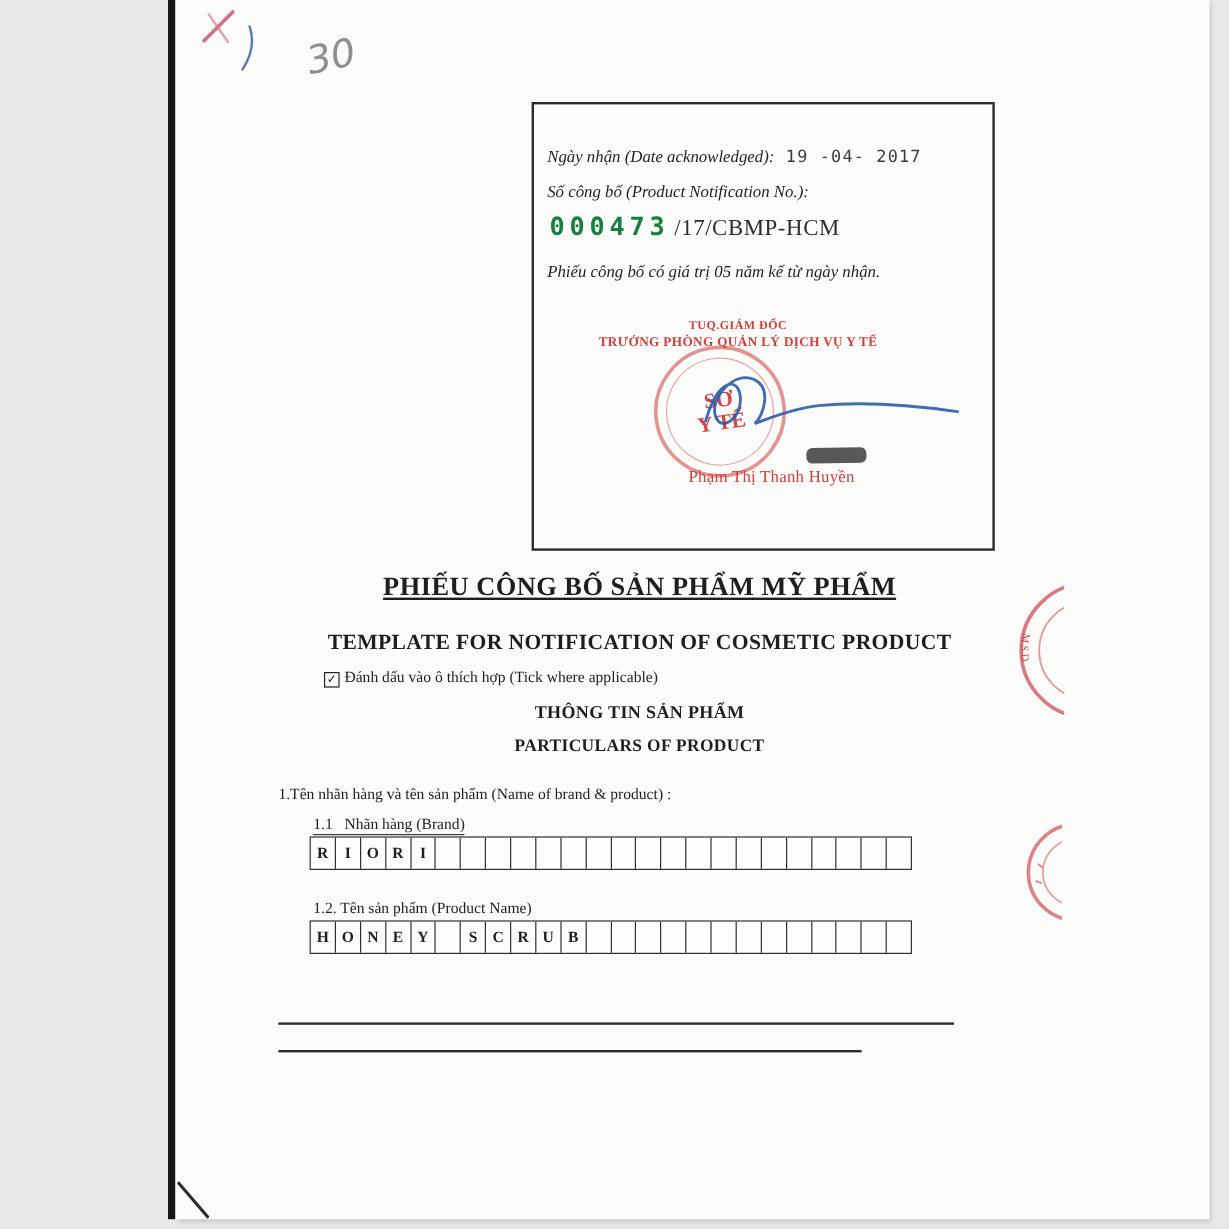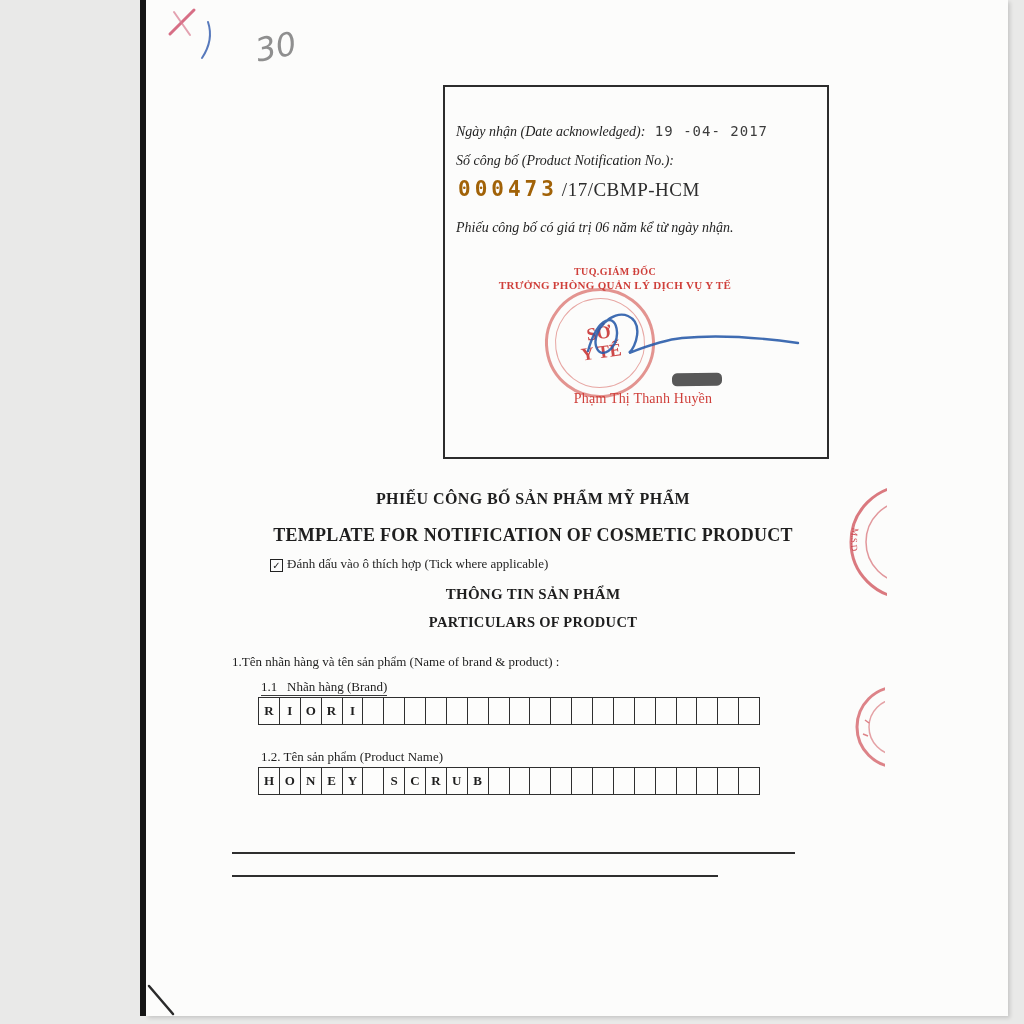--- a/index.html
+++ b/index.html
@@ -12,21 +12,21 @@
   .b{font-weight:bold;}
   
   .official-box{position:absolute;left:297px;top:85px;width:382px;height:370px;border:2px solid #2c2c2c;background:#fcfcfb;}
   .ob-title{position:absolute;left:11px;top:8px;font-size:13.5px;font-style:italic;
             text-decoration:underline;text-underline-offset:2px;letter-spacing:.1px;}
   .ob-row{position:absolute;left:11px;font-size:14px;font-style:italic;white-space:nowrap;}
   .stamp-font{font-family:"DejaVu Sans Mono",monospace;font-style:normal;color:#3c3c3c;
               font-size:14px;letter-spacing:1px;}
   .notif-number{position:absolute;left:13px;top:90px;white-space:nowrap;}
   .notif-number .num{font-family:"DejaVu Sans Mono",monospace;font-weight:bold;font-size:21px;
-                     letter-spacing:4px;color:#a16207;}
+                     letter-spacing:4px;color:#15803d;}
   .notif-number .suffix{font-size:19px;color:#2d2d2d;letter-spacing:.5px;}
   .red-lines{position:absolute;left:20px;top:179px;width:300px;text-align:center;color:#cf3f3a;line-height:1.25;}
   .red-lines .l1{font-size:10px;font-weight:bold;letter-spacing:.4px;}
   .red-lines .l2{font-size:11px;font-weight:bold;letter-spacing:.3px;}
   .seal{position:absolute;left:100px;top:201px;width:104px;height:104px;border:3px solid rgba(206,62,56,.55);
         border-radius:50%;transform:rotate(-8deg);}
   .seal-inner{position:absolute;inset:7px;border:1.5px solid rgba(206,62,56,.45);border-radius:50%;}
   .seal-text{position:absolute;inset:0;display:flex;flex-direction:column;align-items:center;
              justify-content:center;color:rgba(198,40,40,.85);font-weight:bold;font-size:18px;line-height:1.05;}
   .signature-svg{position:absolute;left:125px;top:212px;}
@@ -75,21 +75,21 @@
         <span class="stamp-font" style="margin-left:6px;">19 -04- 2017</span>
       </div>
 
       <div class="ob-row" style="top:66px;text-align:right;">Số công bố (Product Notification No.):</div>
 
       <div class="notif-number">
         <span class="num">000473</span>
         <span class="suffix">/17/CBMP-HCM</span>
       </div>
 
-      <div class="ob-row" style="top:133px;">Phiếu công bố có giá trị 06 năm kể từ ngày nhận.</div>
+      <div class="ob-row" style="top:133px;">Phiếu công bố có giá trị 05 năm kể từ ngày nhận.</div>
 
       <div class="red-lines">
         <div class="l1">TUQ.GIÁM ĐỐC</div>
         <div class="l2">TRƯỞNG PHÒNG QUẢN LÝ DỊCH VỤ Y TẾ</div>
       </div>
 
       <div class="seal">
         <div class="seal-inner"></div>
         <div class="seal-text">
           <div>SỞ</div>
@@ -100,21 +100,21 @@
       <svg class="signature-svg" width="235" height="70" viewBox="0 0 235 70">
         <path d="M18,52 C28,16 46,14 47,33 C48,50 30,62 26,47 C22,32 42,10 58,17
                  C74,24 66,48 59,54 C72,49 92,41 112,39 C152,35 200,40 228,44" stroke="#2a5caa" stroke-width="2.4" fill="none" stroke-linecap="round" opacity=".9"></path>
       </svg>
 
       <div class="smudge"></div>
 
       <div class="signer">Phạm Thị Thanh Huyền</div>
     </div>
 
-    <div class="title-block b" style="top:490px;font-size:16px;letter-spacing:.4px;">PHIẾU CÔNG BỐ SẢN PHẨM MỸ PHẨM</div>
+    <div class="title-block b" style="top:476px;font-size:22px;letter-spacing:.4px;text-decoration:underline;">PHIẾU CÔNG BỐ SẢN PHẨM MỸ PHẨM</div>
     <div class="title-block b" style="top:525px;font-size:18px;letter-spacing:.3px;">TEMPLATE FOR NOTIFICATION  OF COSMETIC PRODUCT</div>
 
     <div class="tick-row">
       <span class="checkbox">✓</span><span>Đánh dấu vào ô thích hợp </span><span class="it">(Tick where applicable)</span>
     </div>
 
     <div class="title-block b" style="top:586px;font-size:15px;letter-spacing:.3px;">THÔNG TIN SẢN PHẨM</div>
     <div class="title-block b" style="top:614px;font-size:14.5px;letter-spacing:.3px;">PARTICULARS OF PRODUCT</div>
 
     <div class="sec-heading">1.Tên nhãn hàng và tên sản phẩm (Name of brand &amp; product) :</div>

